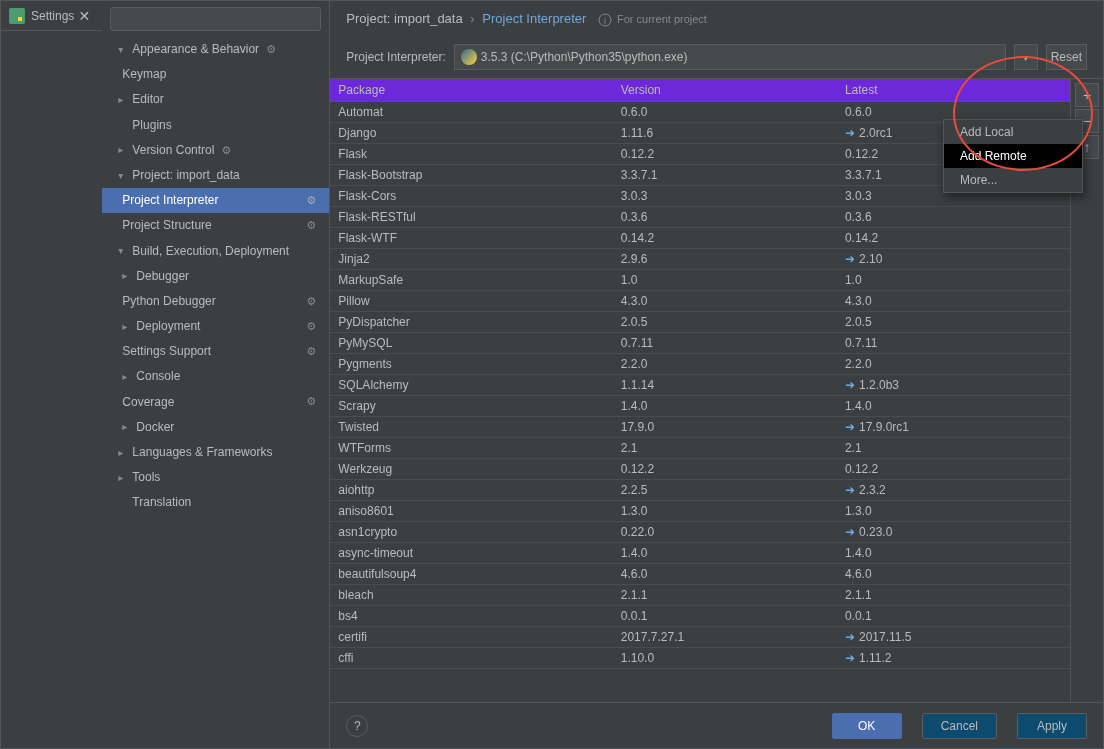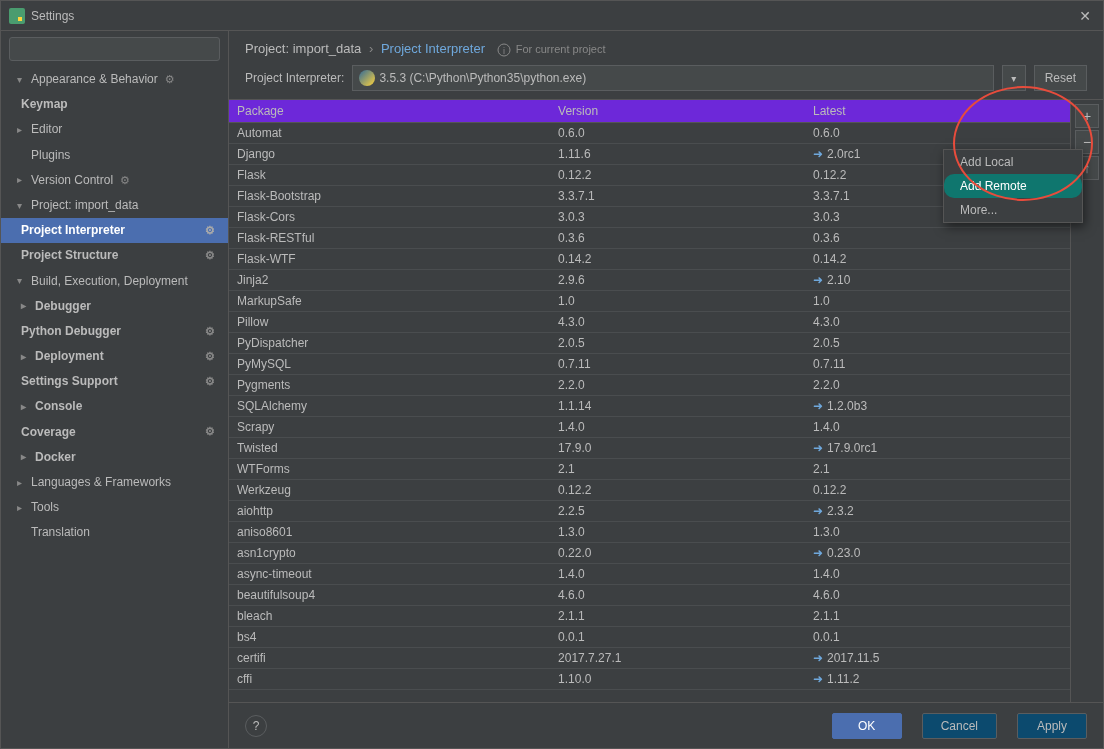--- a/index.html
+++ b/index.html
@@ -10,21 +10,21 @@
       color: #bbbbbb;
       width: 1104px;
       height: 749px;
       overflow: hidden;
     }
     .window {
       width: 1104px;
       height: 749px;
       background: #3c3f41;
       display: flex;
-      flex-direction: column;
+      flex-direction: row;
       border: 1px solid #555;
     }
     .title-bar {
       background: #3c3f41;
       height: 30px;
       display: flex;
       align-items: center;
       padding: 0 8px;
       border-bottom: 1px solid #555;
       flex-shrink: 0;
@@ -93,21 +93,21 @@
     }
     .sidebar-item {
       padding: 3px 8px 3px 16px;
       cursor: pointer;
       color: #bbbbbb;
       display: flex;
       align-items: center;
       line-height: 1.6;
     }
     .sidebar-item.selected { background: #4b6eaf; color: white; }
-    .sidebar-item.sub { padding-left: 20px; font-weight: bold; }
+    .sidebar-item.sub { padding-left: 20px; }
     .sidebar-arrow {
       display: inline-block;
       width: 12px;
       margin-right: 2px;
       font-size: 10px;
       color: #888;
     }
     .sidebar-icon {
       width: 16px;
       height: 16px;
@@ -133,21 +133,21 @@
       overflow: hidden;
     }
     .panel-header {
       padding: 10px 16px 8px;
       border-bottom: 1px solid #555;
       flex-shrink: 0;
     }
     .breadcrumb {
       font-size: 13px;
       color: #bbbbbb;
-      margin-bottom: 8px;
+      margin-bottom: 17px;
     }
     .breadcrumb .sep { color: #888; margin: 0 4px; }
     .breadcrumb .current { color: #6fa8dc; }
     .breadcrumb .for-current { color: #888; margin-left: 8px; font-size: 11px; }
     .interpreter-row {
       display: flex;
       align-items: center;
       gap: 8px;
     }
     .interpreter-label {
@@ -185,21 +185,21 @@
       cursor: pointer;
       color: #bbbbbb;
       font-size: 10px;
       position: relative;
     }
     .reset-btn {
       background: #45494a;
       border: 1px solid #5a5d5f;
       color: #bbbbbb;
       font-size: 12px;
-      padding: 2px 10px;
+      padding: 2px 4px;
       cursor: pointer;
       height: 26px;
     }
 
     
     .dropdown-menu {
       position: absolute;
       top: 118px;
       right: 20px;
       background: #3c3f41;
@@ -207,21 +207,21 @@
       z-index: 100;
       min-width: 140px;
       box-shadow: 2px 4px 10px rgba(0,0,0,0.5);
     }
     .dropdown-menu-item {
       padding: 5px 16px;
       cursor: pointer;
       color: #bbbbbb;
       font-size: 12px;
     }
-    .dropdown-menu-item.selected-menu { background: #0f766e; color: white; border-radius: 10px; }
+    .dropdown-menu-item.selected-menu { background: #000000; color: white; }
 
     
     .table-container {
       flex: 1;
       overflow-y: auto;
       position: relative;
     }
     .packages-table {
       width: 100%;
       border-collapse: collapse;

